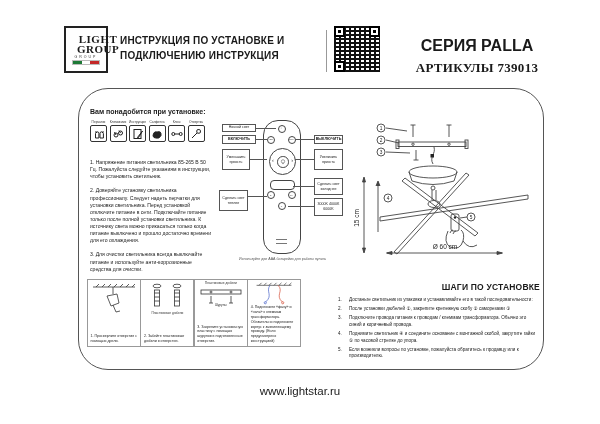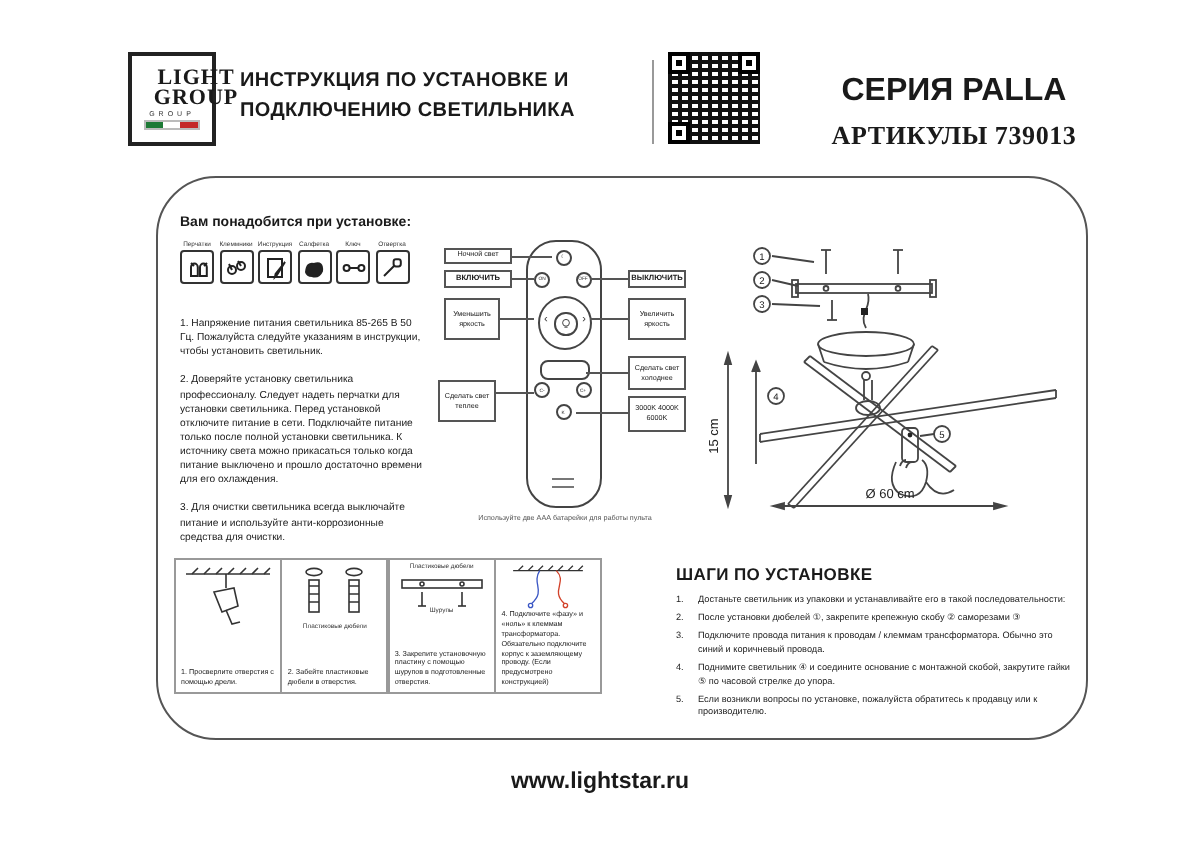--- a/index.html
+++ b/index.html
@@ -63,43 +63,43 @@
   
   .panels-row{left:87px;top:279px;display:flex;}
   .panel{width:54px;height:68px;border:.6px solid #999;box-sizing:border-box;padding:2px 2.5px;
          display:flex;flex-direction:column;align-items:center;background:#fff;margin-right:-0.6px;}
   .panel-label{font-size:3.2px;line-height:1.1;color:#333;text-align:center;}
   .panel-caption{font-size:3.6px;line-height:1.35;margin-top:auto;color:#222;width:100%;}
   .panel svg{stroke:#333;fill:none;stroke-width:.8;}
 
   
   .steps{left:338px;top:282px;width:202px;}
-  .steps-heading{font-size:8.5px;font-weight:bold;letter-spacing:.2px;}
+  .steps-heading{font-size:8.5px;font-weight:bold;letter-spacing:.2px;text-align:right;}
   .steps-list{margin-top:5px;}
   .step-row{display:flex;margin-bottom:2.8px;}
   .step-num{width:11px;font-size:4.6px;flex:none;}
   .step-text{flex:1;font-size:4.6px;line-height:1.4;}
 
-  .footer{left:0;top:385px;width:600px;text-align:center;font-size:11.5px;font-weight:bold;}
+  .footer{left:0;top:385px;width:600px;text-align:center;font-size:11.5px;font-weight:normal;}
 </style>
 </head>
 <body>
 
 <div class="page">
 
   <div class="abs logo-box">
     <div class="logo-word">LIGHT</div>
     <div class="logo-word">GROUP</div>
     <div class="logo-group">GROUP</div>
     <div class="logo-flag"></div>
   </div>
 
   <div class="abs hdr-title">
     <div>ИНСТРУКЦИЯ ПО УСТАНОВКЕ И</div>
-    <div>ПОДКЛЮЧЕНИЮ СВЕТИЛЬНИКА</div>
+    <div>ПОДКЛЮЧЕНИЮ ИНСТРУКЦИЯ</div>
   </div>
 
   <div class="abs hdr-divider"></div>
 
   <div class="abs qr">
     <div class="finder f-tl"></div>
     <div class="finder f-tr"></div>
     <div class="finder f-bl"></div>
   </div>
 

